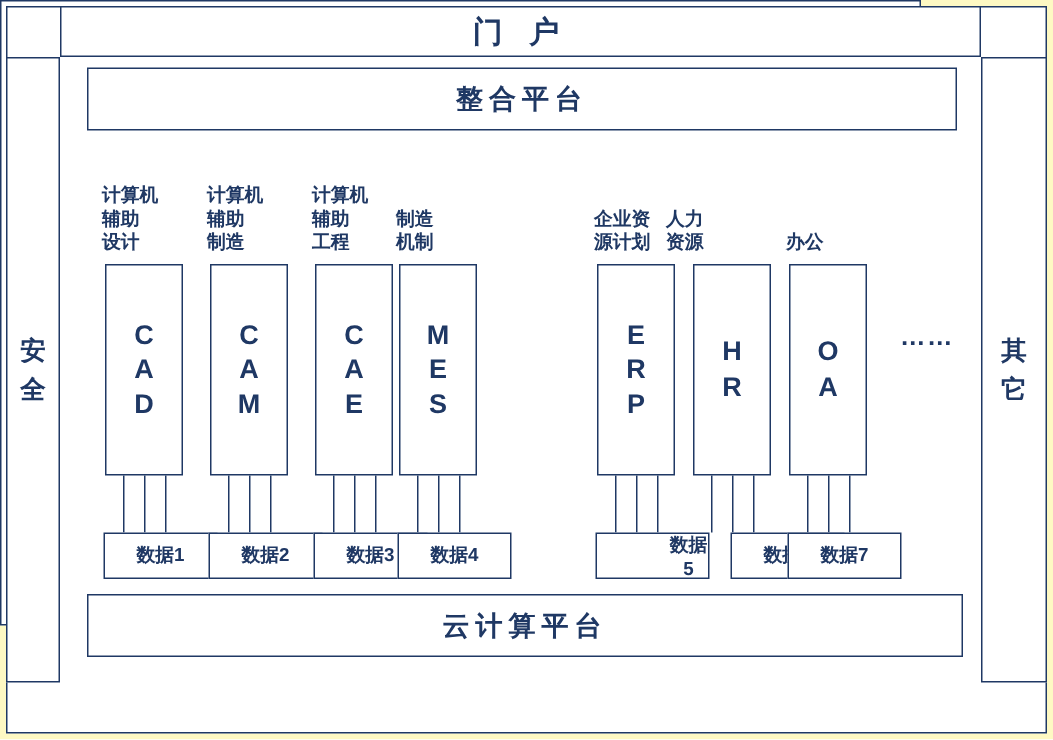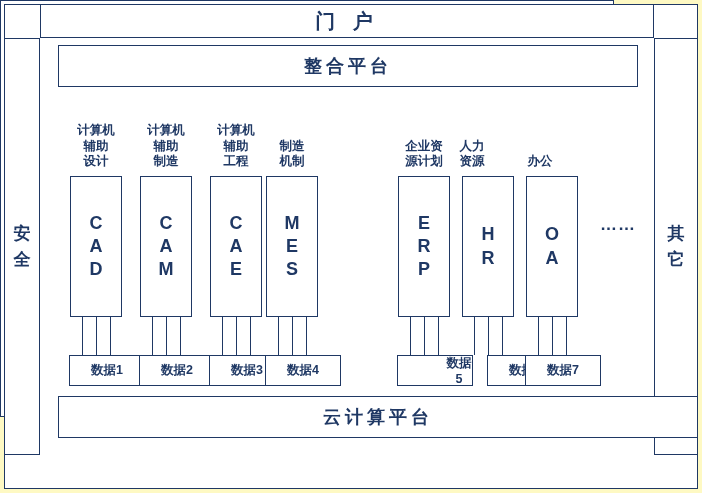--- a/index.html
+++ b/index.html
@@ -95,31 +95,31 @@
   #integration-platform {
     left: 58px;
     top: 45px;
     width: 580px;
     height: 42px;
     font-size: 18px;
   }
   #cloud-platform {
     left: 58px;
     top: 396px;
-    width: 640px;
+    width: 584px;
     height: 42px;
     font-size: 18px;
   }
   .app-label {
     position: absolute;
     color: #1f3864;
     font-size: 12.5px;
     font-weight: bold;
     line-height: 1.25;
-    text-align: center;
+    text-align: left;
     width: 56px;
   }
   .app-box {
     width: 52px;
     height: 141px;
     top: 176px;
     font-size: 18px;
     font-weight: bold;
     color: #1f3864;
     line-height: 1.28;
@@ -258,21 +258,21 @@
         <div>资源</div>
       </div>
       <div class="box center col app-box" style="left: 462px;">
         <span>H</span>
         <span>R</span>
       </div>
       <div class="connector" style="left: 474px;"></div>
       <div class="connector" style="left: 488px;"></div>
       <div class="connector" style="left: 502px;"></div>
       <div class="box center data-box" style="left: 487px;">数据6</div>
-      <div class="app-label" style="left: 512px; top: 154.4px;">
+      <div class="app-label" style="left: 524px; top: 154.4px;">
         <div>办公</div>
       </div>
       <div class="box center col app-box" style="left: 526px;">
         <span>O</span>
         <span>A</span>
       </div>
       <div class="connector" style="left: 538px;"></div>
       <div class="connector" style="left: 552px;"></div>
       <div class="connector" style="left: 566px;"></div>
       <div class="box center data-box" style="left: 525px;">数据7</div>

